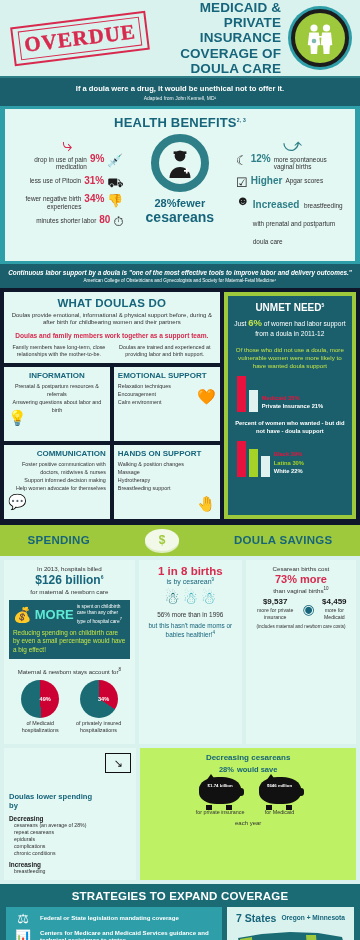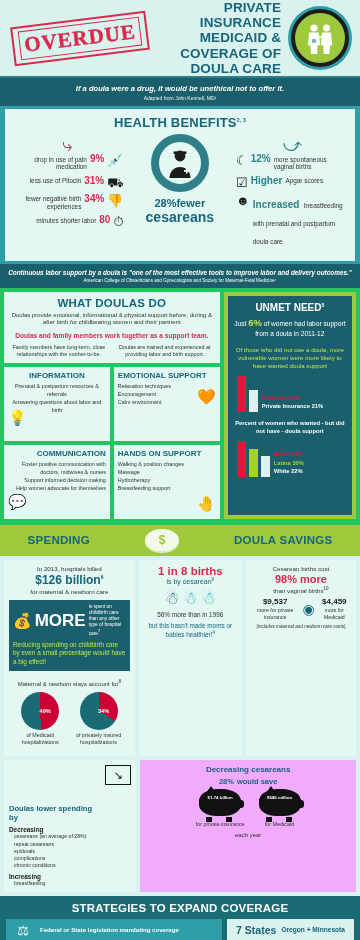--- a/index.html
+++ b/index.html
@@ -62,21 +62,21 @@
   }
 
   
   .quotebar {
     background:#1a5f6b;
     color:#ffffff;
     text-align:center;
     padding:6px 10px 5px;
   }
   .quotebar .q {
-    font-style:italic; font-weight:bold; font-size:7.6px; line-height:1.2;
+    font-weight:bold; font-size:7.6px; line-height:1.2;
   }
   .quotebar .qs { font-size:5px; margin-top:2px; opacity:.92; }
 
   
   .hb-wrap { background:#2e9ea8; padding:3px 5px; }
   .hb {
     background:#e3f7f3;
     padding:6px 6px 8px;
   }
   .hb h2 {
@@ -110,21 +110,21 @@
   .icon-blk { font-size:13px; color:#1c1c1c; line-height:1; }
 
   
   .acog {
     background:#1a5f6b; color:#fff; text-align:center; padding:5px 8px 5px;
   }
   .acog .a1 { font-style:italic; font-weight:bold; font-size:6.4px; line-height:1.2;}
   .acog .a2 { font-size:4.6px; margin-top:1.5px; }
 
   
-  .mid { display:flex; background:#22c55e; padding:4px 4px 6px; gap:4px; }
+  .mid { display:flex; background:#0f172a; padding:4px 4px 6px; gap:4px; }
   .wdd { width:62%; }
   .wdd-top { background:#e3f7f3; padding:5px 5px 6px; }
   .wdd-top h2 { text-align:center; color:#17657b; font-size:11.5px; font-weight:bold; letter-spacing:.2px;}
   .wdd-top .lede { text-align:center; color:#333; font-size:6px; line-height:1.25; margin-top:3px;}
   .wdd-top .team { text-align:center; color:#d82a4e; font-weight:bold; font-size:6.6px; margin-top:5px;}
   .wdd-two { display:flex; gap:6px; margin-top:5px; }
   .wdd-two div { width:50%; text-align:center; color:#333; font-size:5.4px; line-height:1.25;}
   .quad { display:flex; flex-wrap:wrap; gap:4px; margin-top:4px; }
   .qbox { width:calc(50% - 2px); background:#e3f7f3; padding:4px 4px 5px; min-height:74px; position:relative;}
   .qbox h3 { color:#17657b; font-size:8px; font-weight:bold; text-align:center; margin-bottom:3px;}
@@ -172,21 +172,21 @@
   .sp1 { width:38%; }
   .sp2 { width:30%; text-align:center; }
   .sp3 { width:32%; text-align:center; }
   .sp1 .t1 { text-align:center; color:#333; font-size:6.2px; }
   .sp1 .t2 { text-align:center; color:#17657b; font-weight:bold; font-size:12px; margin:1px 0;}
   .sp1 .t2 sup{font-size:5px;}
   .sp1 .t3 { text-align:center; color:#333; font-size:6.2px; }
   .moreblk { background:#1a5f6b; margin-top:5px; padding:4px 4px 5px; }
   .moreline { display:flex; align-items:center; gap:3px;}
   .coinstack { color:#9fc93c; font-size:15px; line-height:1;}
-  .moreword { color:#ffffff; font-weight:bold; font-size:17px; line-height:1; }
+  .moreword { color:#5eead4; font-weight:bold; font-size:13px; line-height:1; }
   .moretxt { color:#fff; font-size:4.8px; line-height:1.25;}
   .moretxt sup{font-size:4px;}
   .redtxt { color:#c4e44a; font-size:6.4px; line-height:1.3; margin-top:4px;}
   .pies { background:#e3f7f3; margin-top:4px; padding:4px 2px 5px;}
   .pies .ph { text-align:center; color:#333; font-size:6px; line-height:1.2;}
   .pies .ph sup{font-size:4.5px;}
   .pie-row { display:flex; justify-content:space-around; margin-top:4px;}
   .pie-item { text-align:center; width:48%;}
   .pie {
     width:38px; height:38px; border-radius:50%; margin:0 auto 2px;
@@ -218,21 +218,21 @@
   .spend2 { background:#d9f2ee; padding:0 4px 4px; display:flex; gap:4px;}
   .lower { width:38%; background:#e3f7f3; padding:5px;}
   .lower h4 { color:#17657b; font-weight:bold; font-size:7.6px; line-height:1.15;margin-top:40px;}
   .lowhead { display:flex; align-items:flex-start; justify-content:space-between; gap:4px;}
   .chartbox { border:1.6px solid #111; width:26px; height:20px; display:flex; align-items:center; justify-content:center; font-size:11px; color:#111; flex:0 0 auto;}
   .lower .dec { color:#1a1a1a; font-weight:bold; font-size:6.4px; margin-top:4px;}
   .lower ul { list-style:none; margin-left:5px;}
   .lower li { color:#333; font-size:5.2px; line-height:1.35;}
   .dec2 { color:#1a1a1a; font-weight:bold; font-size:6.4px; margin-top:4px;}
 
-  .piggies { width:62%; background:#f0abfc; padding:5px; text-align:center;}
+  .piggies { width:62%; background:#bef264; padding:5px; text-align:center;}
   .piggies h4 { color:#17657b; font-weight:bold; font-size:8px;}
   .piggies .pct { color:#2e9ea8; font-weight:bold; font-size:11px; }
   .piggies .pct span { color:#17657b; font-size:7.5px; }
   .pig-row { display:flex; justify-content:center; gap:14px; margin-top:3px;}
   .pig-item { text-align:center;}
   .pig { width:42px; height:30px; position:relative; margin:0 auto; }
   .pig-body { width:42px; height:27px; background:#111; border-radius:45% 45% 42% 42%; position:relative;}
   .pig-ear { position:absolute; top:-3px; left:7px; width:0;height:0; border-left:5px solid transparent; border-right:5px solid transparent; border-bottom:7px solid #111;}
   .pig-snout { position:absolute; right:-3px; top:11px; width:9px; height:8px; background:#111; border-radius:3px;}
   .pig-leg { position:absolute; bottom:-3px; width:6px; height:5px; background:#111;}
@@ -258,22 +258,22 @@
 
 <div class="page">
 
   <div class="header">
     <div class="stamp">
       <div class="stamp-inner">
         <div class="stamp-text">OVERDUE</div>
       </div>
     </div>
     <div class="htitle">
+      <div>MEDICAID &amp;</div>
       <div>PRIVATE INSURANCE</div>
-      <div>MEDICAID &amp;</div>
       <div>COVERAGE OF DOULA CARE</div>
     </div>
     <div class="hlogo">
       <svg width="38" height="38" viewBox="0 0 38 38">
         <circle cx="13" cy="9" r="3.6" fill="#fff"></circle>
         <path d="M8.2 13.5h9.6l1.4 12.5-2.6.4-.5 8.6H9.9l-.5-8.6-2.6-.4z" fill="#fff"></path>
         <circle cx="13" cy="22" r="2.3" fill="#7fb8b0"></circle>
         <circle cx="25.5" cy="9" r="3.6" fill="#fff"></circle>
         <path d="M21 13.5h9l1.3 12.5-2.4.4-.5 8.6h-5.8l-.5-8.6-2.4-.4z" fill="#fff"></path>
         <rect x="16.4" y="17" width="6" height="1.6" fill="#fff"></rect>
@@ -500,21 +500,21 @@
         <span class="baby" style="color:#1a6b74">☃</span>
         <span class="baby" style="color:#3ab0bb">☃</span>
         <span class="baby" style="color:#3ab0bb">☃</span>
       </div>
       <div class="s3">56% more than in 1996</div>
       <div class="s4"><span>but this hasn't made moms or babies healthier!</span><sup>4</sup></div>
     </div>
 
     <div class="sp-col sp3">
       <div class="c1">Cesarean births cost</div>
-      <div class="c2">98% more</div>
+      <div class="c2">73% more</div>
       <div class="c3"><span>than vaginal births</span><sup>10</sup></div>
       <div class="coins-row">
         <div>
           <div class="coin-amt">$9,537</div>
           <div class="coin-sub">more for private insurance</div>
         </div>
         <div class="coinpile">◉</div>
         <div>
           <div class="coin-amt">$4,459</div>
           <div class="coin-sub">more for Medicaid</div>

